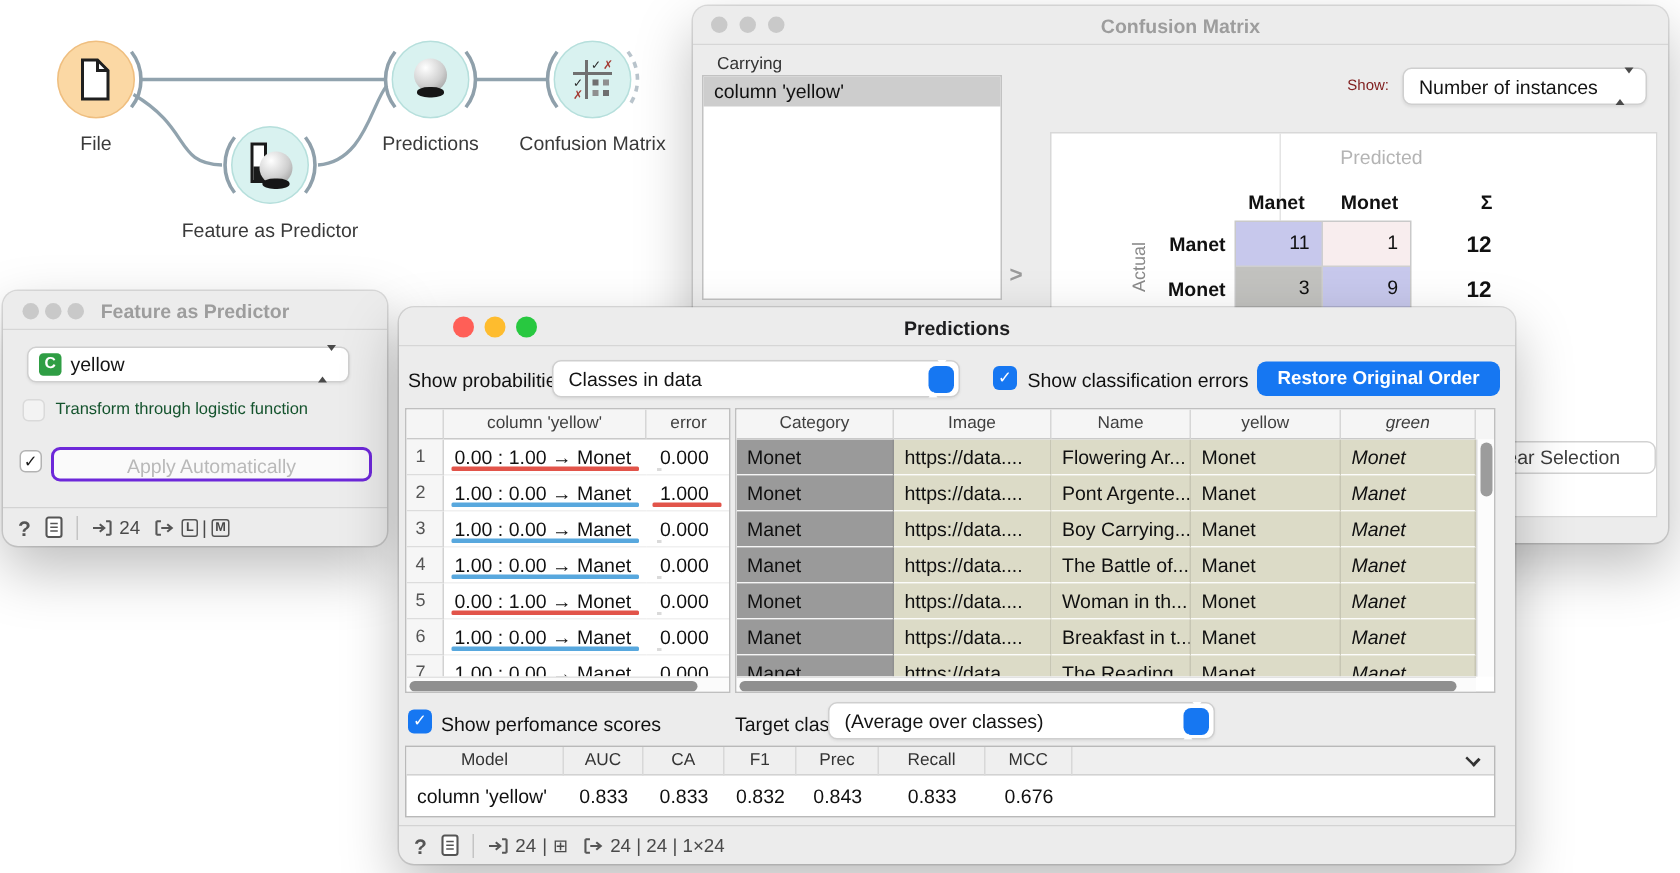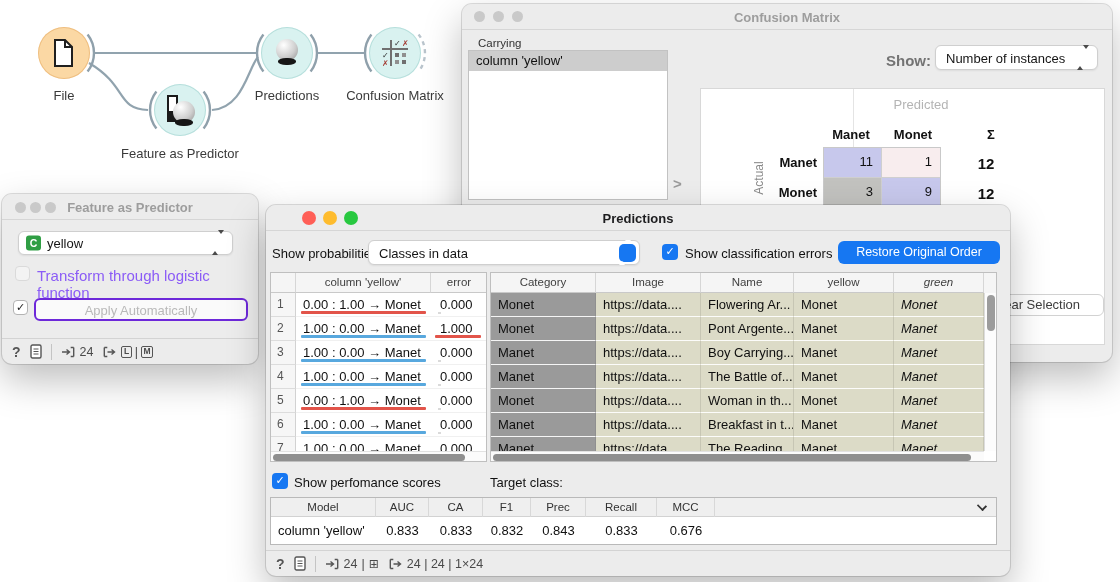--- a/index.html
+++ b/index.html
@@ -46,42 +46,42 @@
   .step.plain .tri-u { border-bottom-color:#4a4a4a; }
   .step.plain .tri-d { border-top-color:#4a4a4a; }
 
   .cb { position:absolute; width:16px; height:16px; border-radius:4px; text-align:center;
         font-size:11px; line-height:16px; font-weight:bold; font-family:"DejaVu Sans",sans-serif; }
   .cb.blue { background:var(--accent); color:#fff; }
   .cb.plain { background:#fff; border:1px solid #b3b3b3; color:#1a1a1a; font-size:11px; line-height:14px; }
   .cb.off { background:#f3f3f3; border:1px solid #dadada; }
 
   .btn { position:absolute; border-radius:6px; text-align:center; font-size:13px; }
-  .btn.blue { background:var(--accent); color:#fff; }
+  .btn.blue { background:var(--accent); color:#fff;font-weight:bold; }
   .btn.plainw { background:#fff; border:1px solid #d2d2d2; color:#3d3d3d; }
   .btn.off { background:#fafafa; border:2px solid #6d28d9; color:#b9b9b9; }
 
   .statusbar { position:absolute; left:0; right:0; bottom:0; height:26px; border-top:1px solid #d3d3d3;
                border-radius:0 0 10px 10px; display:flex; align-items:center; padding:0 10px;
                color:#4a4a4a; font-size:12.5px; }
   .sb-gap { width:9px; flex:none; }
   .vdiv { width:1px; height:16px; background:#c4c4c4; flex:none; }
   .help-q { font-weight:bold; font-size:14px; color:#555; }
   .mini-box { display:inline-block; border:1px solid #555; border-radius:2px; font-size:8.5px;
               line-height:9px; padding:0.5px 1.5px; font-weight:bold; color:#4a4a4a; }
   .grid-glyph { font-family:"DejaVu Sans",sans-serif; font-size:12px; color:#4a4a4a; }
 
   
   #cm-win { left:462px; top:4px; width:650px; height:358px; z-index:1; }
   #cm-learners-label { position:absolute; left:16px; top:33px; font-size:11.5px; color:#333; }
   #cm-listbox { position:absolute; left:6px; top:46px; width:200px; height:150px; background:#fff; border:1px solid #c2c2c2; }
   .learner-item { height:20px; line-height:20px; padding-left:7px; font-size:13px; color:#111; }
   .learner-item.sel { background:#cdcdcd; }
   #cm-splitter { position:absolute; left:211px; top:171px; color:#9a9a9a; font-size:15px; font-weight:bold; }
-  #cm-show-label { position:absolute; left:424px; top:48px; width:40px; text-align:right; font-size:15px; color:#737373;font-weight:bold; }
+  #cm-show-label { position:absolute; left:424px; top:48px; width:40px; text-align:right; font-size:10px; color:#7f1d1d; }
   #cm-show-dd { left:473px; top:41px; width:163px; height:25px; }
   #cmx-panel { position:absolute; left:238px; top:84px; width:405px; height:257px; background:#fff; border:1px solid #d8d8d8; }
   #cmx-innerline { position:absolute; left:152px; top:0; width:1px; height:58px; background:#e4e4e4; }
   #cmx-predicted { position:absolute; left:120px; top:8px; width:200px; text-align:center; font-size:13px; color:#b4b4b4; }
   .cmx-colhead { position:absolute; top:38px; width:60px; text-align:center; font-size:13px; font-weight:bold; color:#111; }
   #cmx-grid { position:absolute; left:122px; top:58px; width:118px; height:62px; border:1px solid #c9c9c9; display:grid;
               grid-template-columns:58px 58px; grid-template-rows:30px 30px; }
   .cmx-cell { border-right:1px solid #cfcfcf; border-bottom:1px solid #cfcfcf; font-size:13px; color:#111;
               text-align:right; padding:6px 8px 0 0; }
   .cmx-cell:nth-child(2n){ border-right:none; } .cmx-cell:nth-child(n+3){ border-bottom:none; }
@@ -92,21 +92,21 @@
   #cm-clear-btn { left:506px; top:290px; width:136px; height:22px; line-height:20px; }
 
   
   #fp-win { left:2px; top:194px; width:256px; height:170px; z-index:2; }
   #fp-dd { left:16px; top:37px; width:215px; height:24px; }
   .c-badge { position:absolute; left:7px; top:50%; transform:translateY(-50%); width:15px; height:15px;
              background:#2f9e44; border-radius:3px; color:#fff; font-size:10.5px; font-weight:bold;
              text-align:center; line-height:15px; }
   #fp-dd .dd-txt { left:28px; }
   #fp-logistic-cb { left:13px; top:72px; width:15px; height:15px; }
-  #fp-logistic-label { position:absolute; left:35px; top:73px; font-size:15px; color:#8b5cf6; }
+  #fp-logistic-label { position:absolute; left:35px; top:73px; font-size:11px; color:#14532d; }
   #fp-apply-cb { left:11px; top:106px; width:15px; height:15px; }
   #fp-apply-btn { left:32px; top:104px; width:214px; height:23px; line-height:21px; }
 
   
   #pr-win { left:266px; top:205px; width:744px; height:371px; z-index:3; }
   #pr-win .light { width:14px; height:14px; margin-right:7px; }
   #pr-probs-label { position:absolute; left:6px; top:41px; font-size:13px; color:#111; }
   #pr-probs-dd { left:102px; top:35px; width:272px; height:25px; }
   #pr-errors-cb { left:396px; top:39px; }
   #pr-errors-label { position:absolute; left:419px; top:41px; font-size:13px; color:#111; }
@@ -440,20 +440,24 @@
           <div id="vthumb-right"></div>
         </div>
       <div class="hscroll" style="right:12px;">
           <div class="hthumb" style="left:2px; width:478px;"></div>
         </div>
     </div>
 
     <div class="cb blue" id="pr-scores-cb">✓</div>
     <div id="pr-scores-label">Show perfomance scores</div>
     <div id="pr-target-label">Target class:</div>
+    <div class="dd" id="pr-target-dd">
+      <span class="dd-txt">(Average over classes)</span>
+      <span class="step blue"><span class="tri-u"></span><span class="tri-d"></span></span>
+    </div>
 
     <div id="score-table">
       <div id="score-head">
         <div class="sh w-model">Model</div>
         <div class="sh w-auc">AUC</div>
         <div class="sh w-ca">CA</div>
         <div class="sh w-f1">F1</div>
         <div class="sh w-prec">Prec</div>
         <div class="sh w-recall">Recall</div>
         <div class="sh w-mcc">MCC</div>

